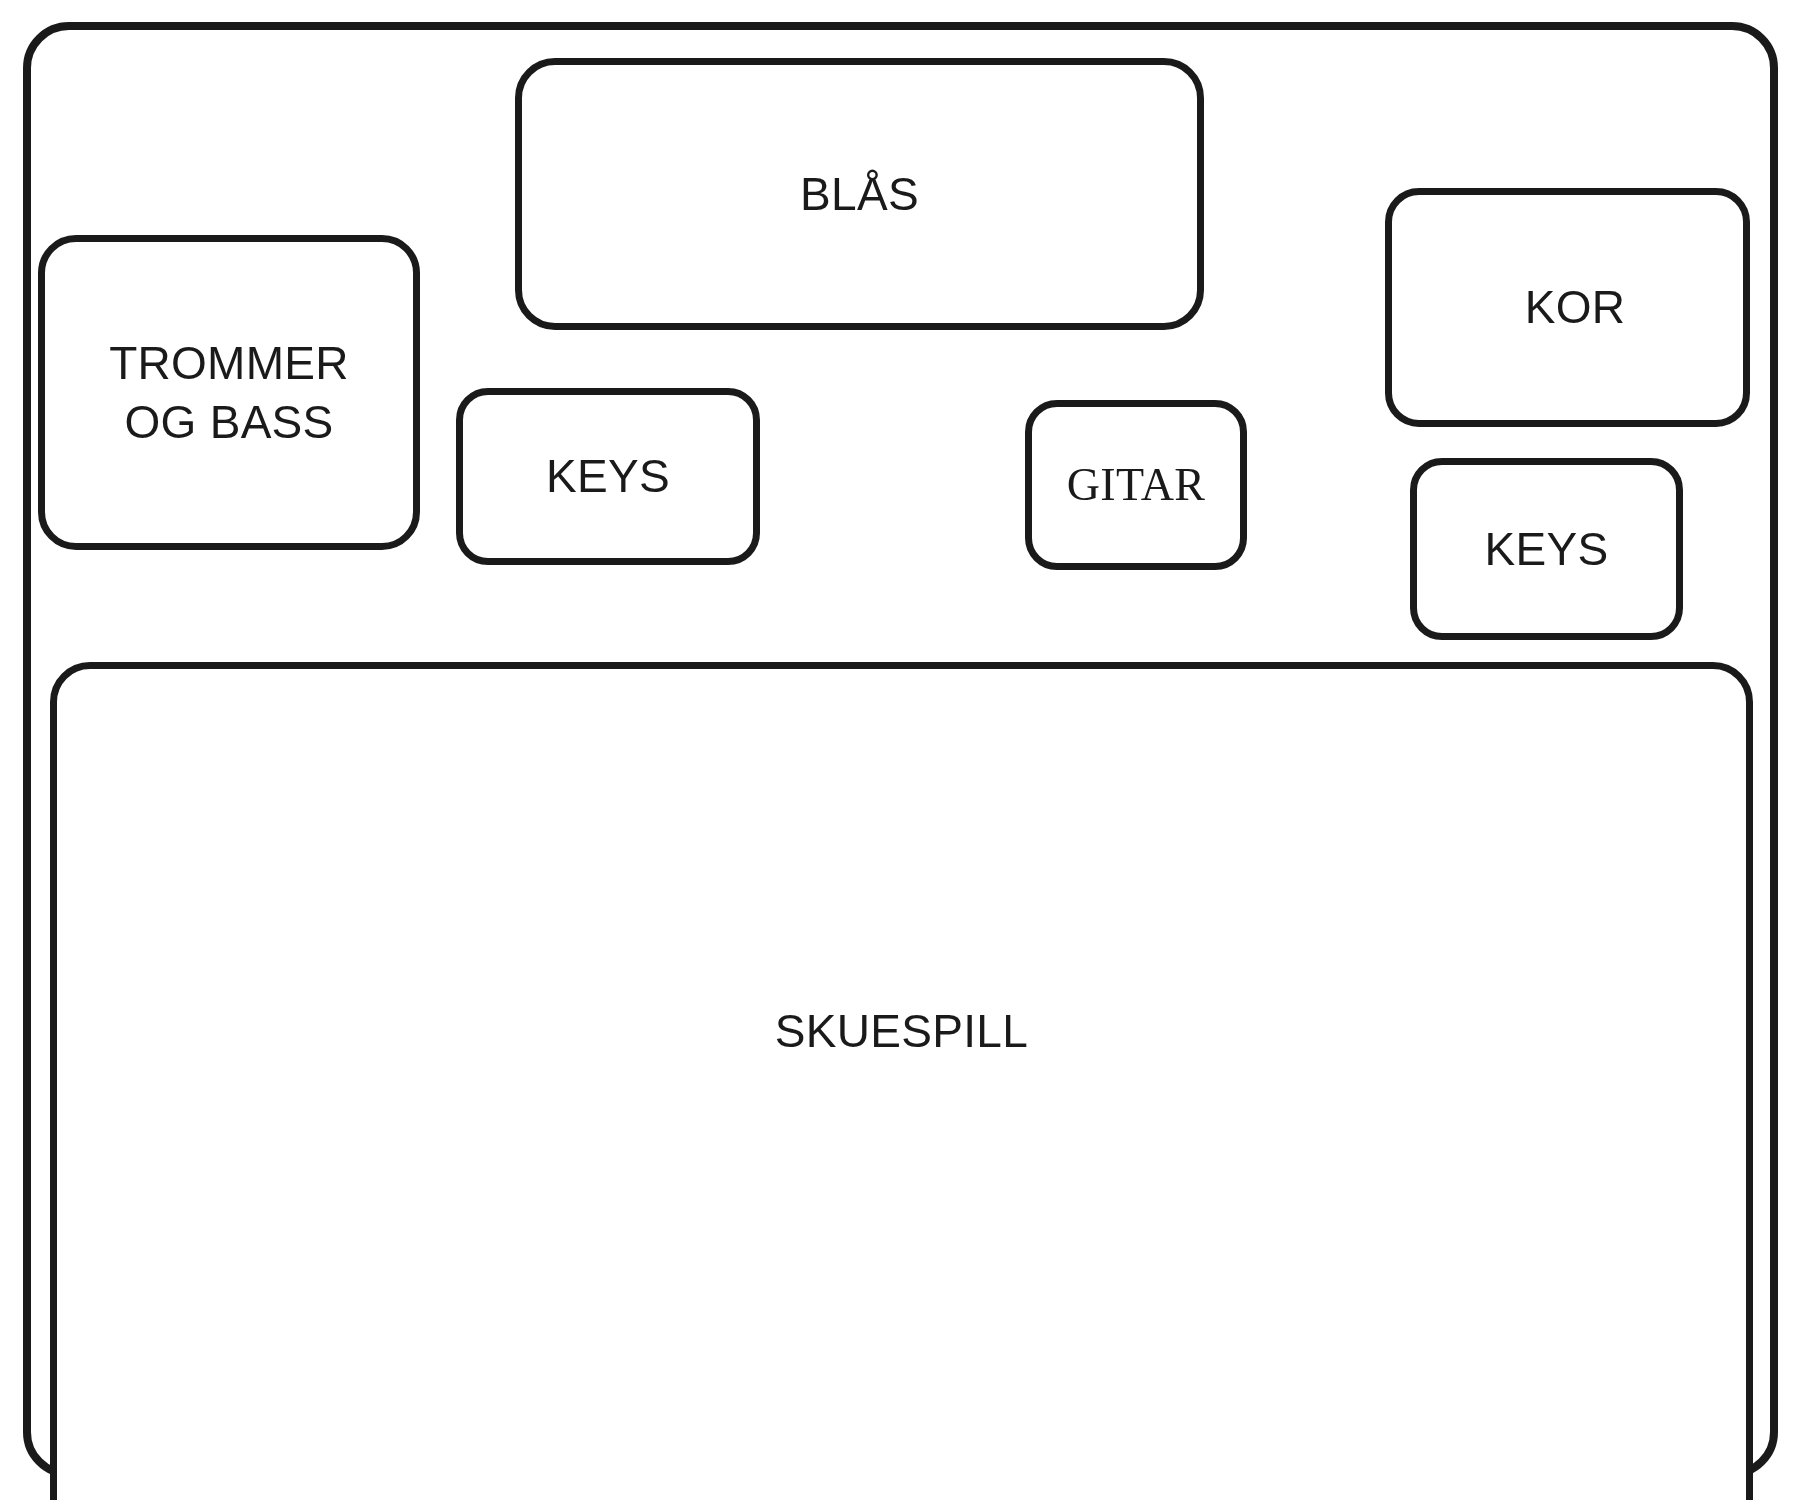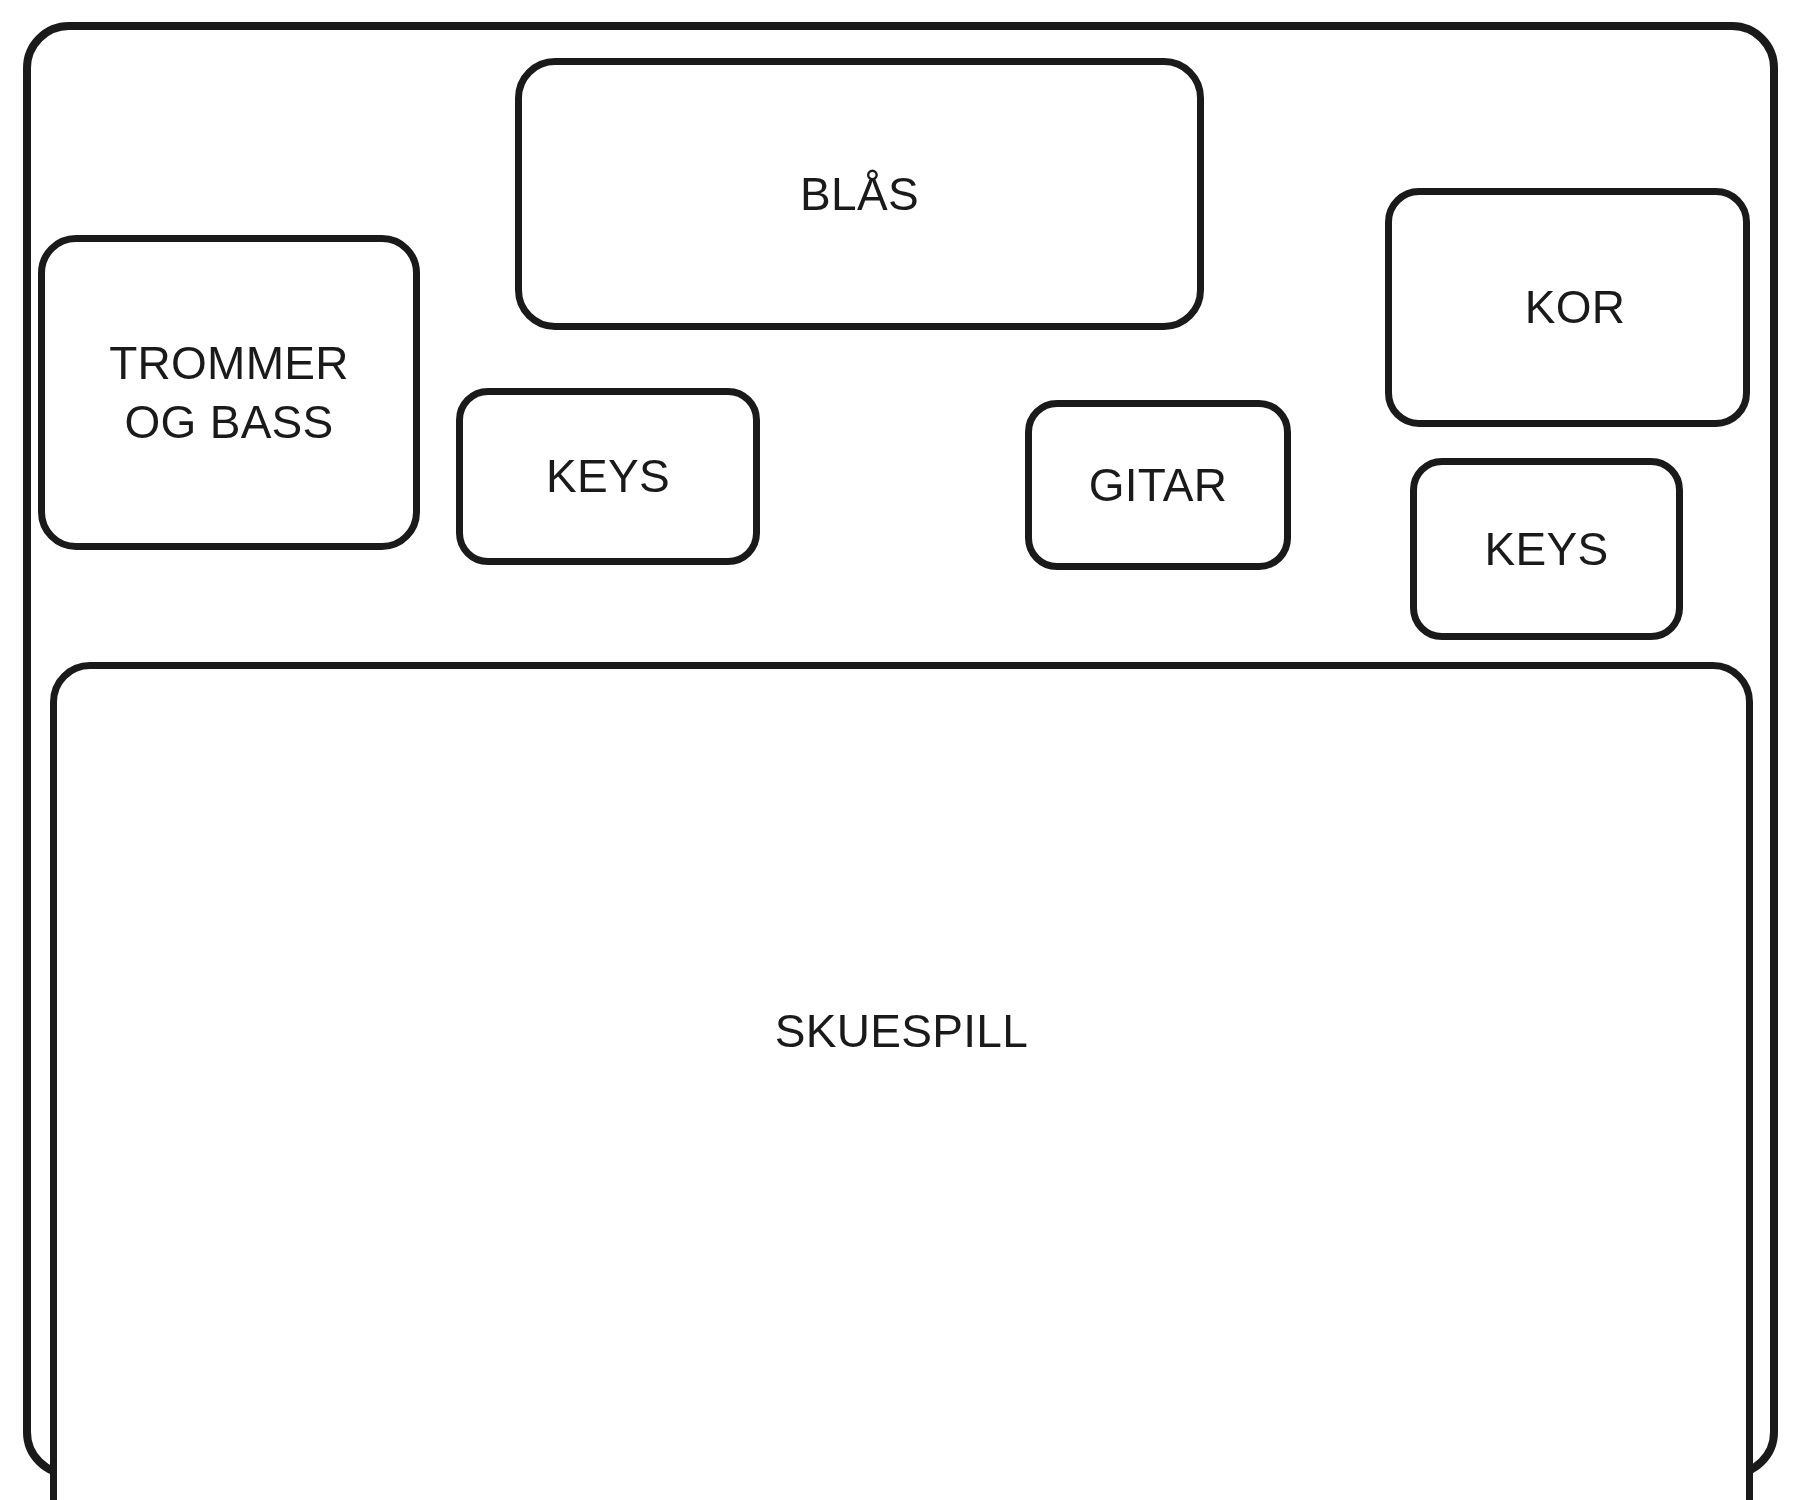--- a/index.html
+++ b/index.html
@@ -76,23 +76,24 @@
   #zone-keys-left {
     left: 456px;
     top: 388px;
     width: 304px;
     height: 177px;
     border-radius: 32px;
   }
   #zone-gitar {
     left: 1025px;
     top: 400px;
-    width: 266px;
+    width: 222px;
     height: 170px;
     border-radius: 32px;
+    font-family: Liberation Serif, serif;
   }
   #zone-keys-right {
     left: 1410px;
     top: 458px;
     width: 273px;
     height: 182px;
     border-radius: 32px;
   }
   #zone-skuespill {
     left: 50px;

